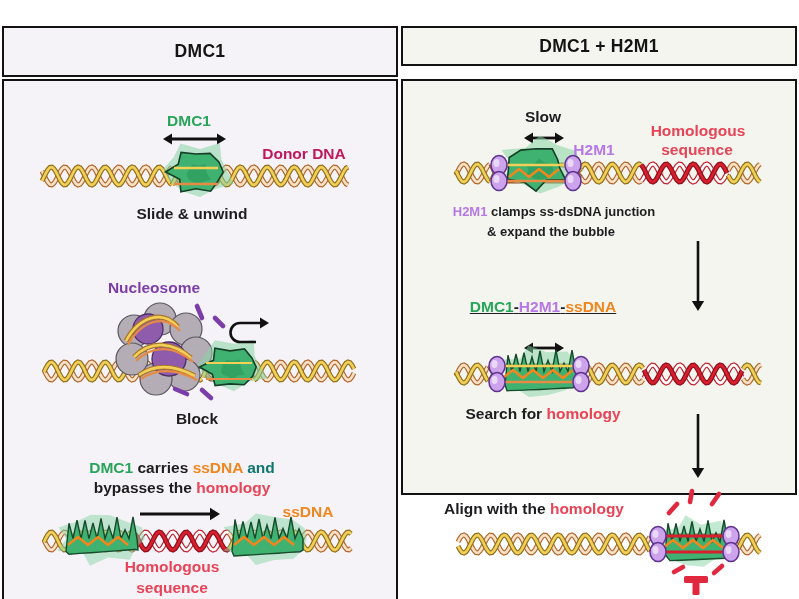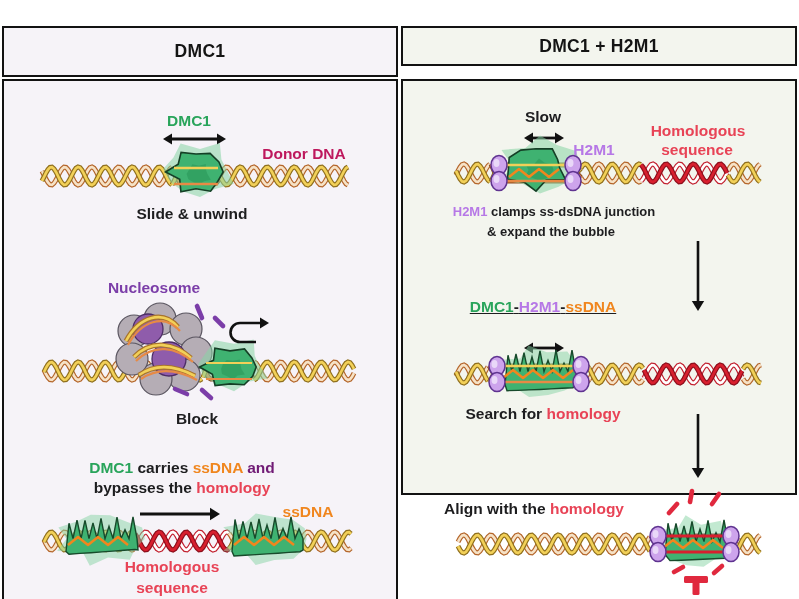--- a/index.html
+++ b/index.html
@@ -135,21 +135,21 @@
           <path d="M302.5,458.0L299.4,468.4L289.5,477.8L270.3,478.9L251.7,484.1L241.8,472.6L219.1,469.9L232.8,458.0L219.3,446.2L240.6,442.6L251.8,432.4L270.7,436.1L288.7,438.8L300.7,447.3Z" fill="#86d4a4" opacity="0.5"></path>
           <path d="M228.0,470.5L231.0,438.5L235.0,457.6L239.0,440.3L243.0,457.6L247.0,440.9L251.0,457.6L255.0,438.0L259.0,457.6L263.0,444.0L267.0,457.6L271.0,436.5L275.0,457.6L279.0,447.5L283.0,457.6L287.0,436.0L291.0,457.6L295.0,447.9L299.0,457.6L299.0,469.0L296.0,470.7L285.0,471.4L274.0,472.2L263.0,472.9L252.0,473.6L241.0,474.3L230.0,474.9Z" fill="#3fb271" stroke="#174a2b" stroke-width="1.4"></path>
         </g>
         <path d="M230.0,464.0L240.0,456.0L250.0,464.0L260.0,456.0L270.0,464.0L280.0,456.0L290.0,464.0" fill="none" stroke="#f0861e" stroke-width="2.5" stroke-linejoin="round"></path>
       </svg>
     <div class="lbl" style="left: 185px; top: 40px; color: rgb(41, 164, 91);">DMC1</div>
     <div class="lbl" style="left: 300px; top: 73px; color: #be185d;">Donor DNA</div>
     <div class="lbl" style="left:188px;top:133px;">Slide &amp; unwind</div>
     <div class="lbl" style="left: 150px; top: 207px; color: rgb(123, 61, 168);">Nucleosome</div>
     <div class="lbl" style="left:193px;top:338px;">Block</div>
-    <div class="lbl" style="left:178px;top:387px;"><span style="color: rgb(41, 164, 91);">DMC1</span><span style="color: rgb(29, 29, 31);"> carries </span><span style="color: rgb(240, 134, 30);">ssDNA</span><span style="color: #701a75;"> and</span></div>
+    <div class="lbl" style="left:178px;top:387px;"><span style="color: rgb(41, 164, 91);">DMC1</span><span style="color: rgb(29, 29, 31);"> carries </span><span style="color: rgb(240, 134, 30);">ssDNA</span><span style="color: #0f766e;"> and</span></div>
     <div class="lbl" style="left:178px;top:407px;"><span style="color: rgb(29, 29, 31);">bypasses the </span><span style="color: rgb(232, 67, 86);">homology</span></div>
     <div class="lbl" style="left: 304px; top: 431px; color: rgb(240, 134, 30);">ssDNA</div>
     <div class="lbl" style="left: 168px; top: 486px; color: rgb(232, 67, 86);">Homologous</div>
     <div class="lbl" style="left: 168px; top: 507px; color: rgb(232, 67, 86);">sequence</div>
   </div>
 
   <div class="cell" id="bodyR">
     <svg id="svgR" class="panel-svg" viewBox="0 0 392 538">
         <g>
           <line x1="128" y1="57" x2="154" y2="57" stroke="#111" stroke-width="2.8"></line>

